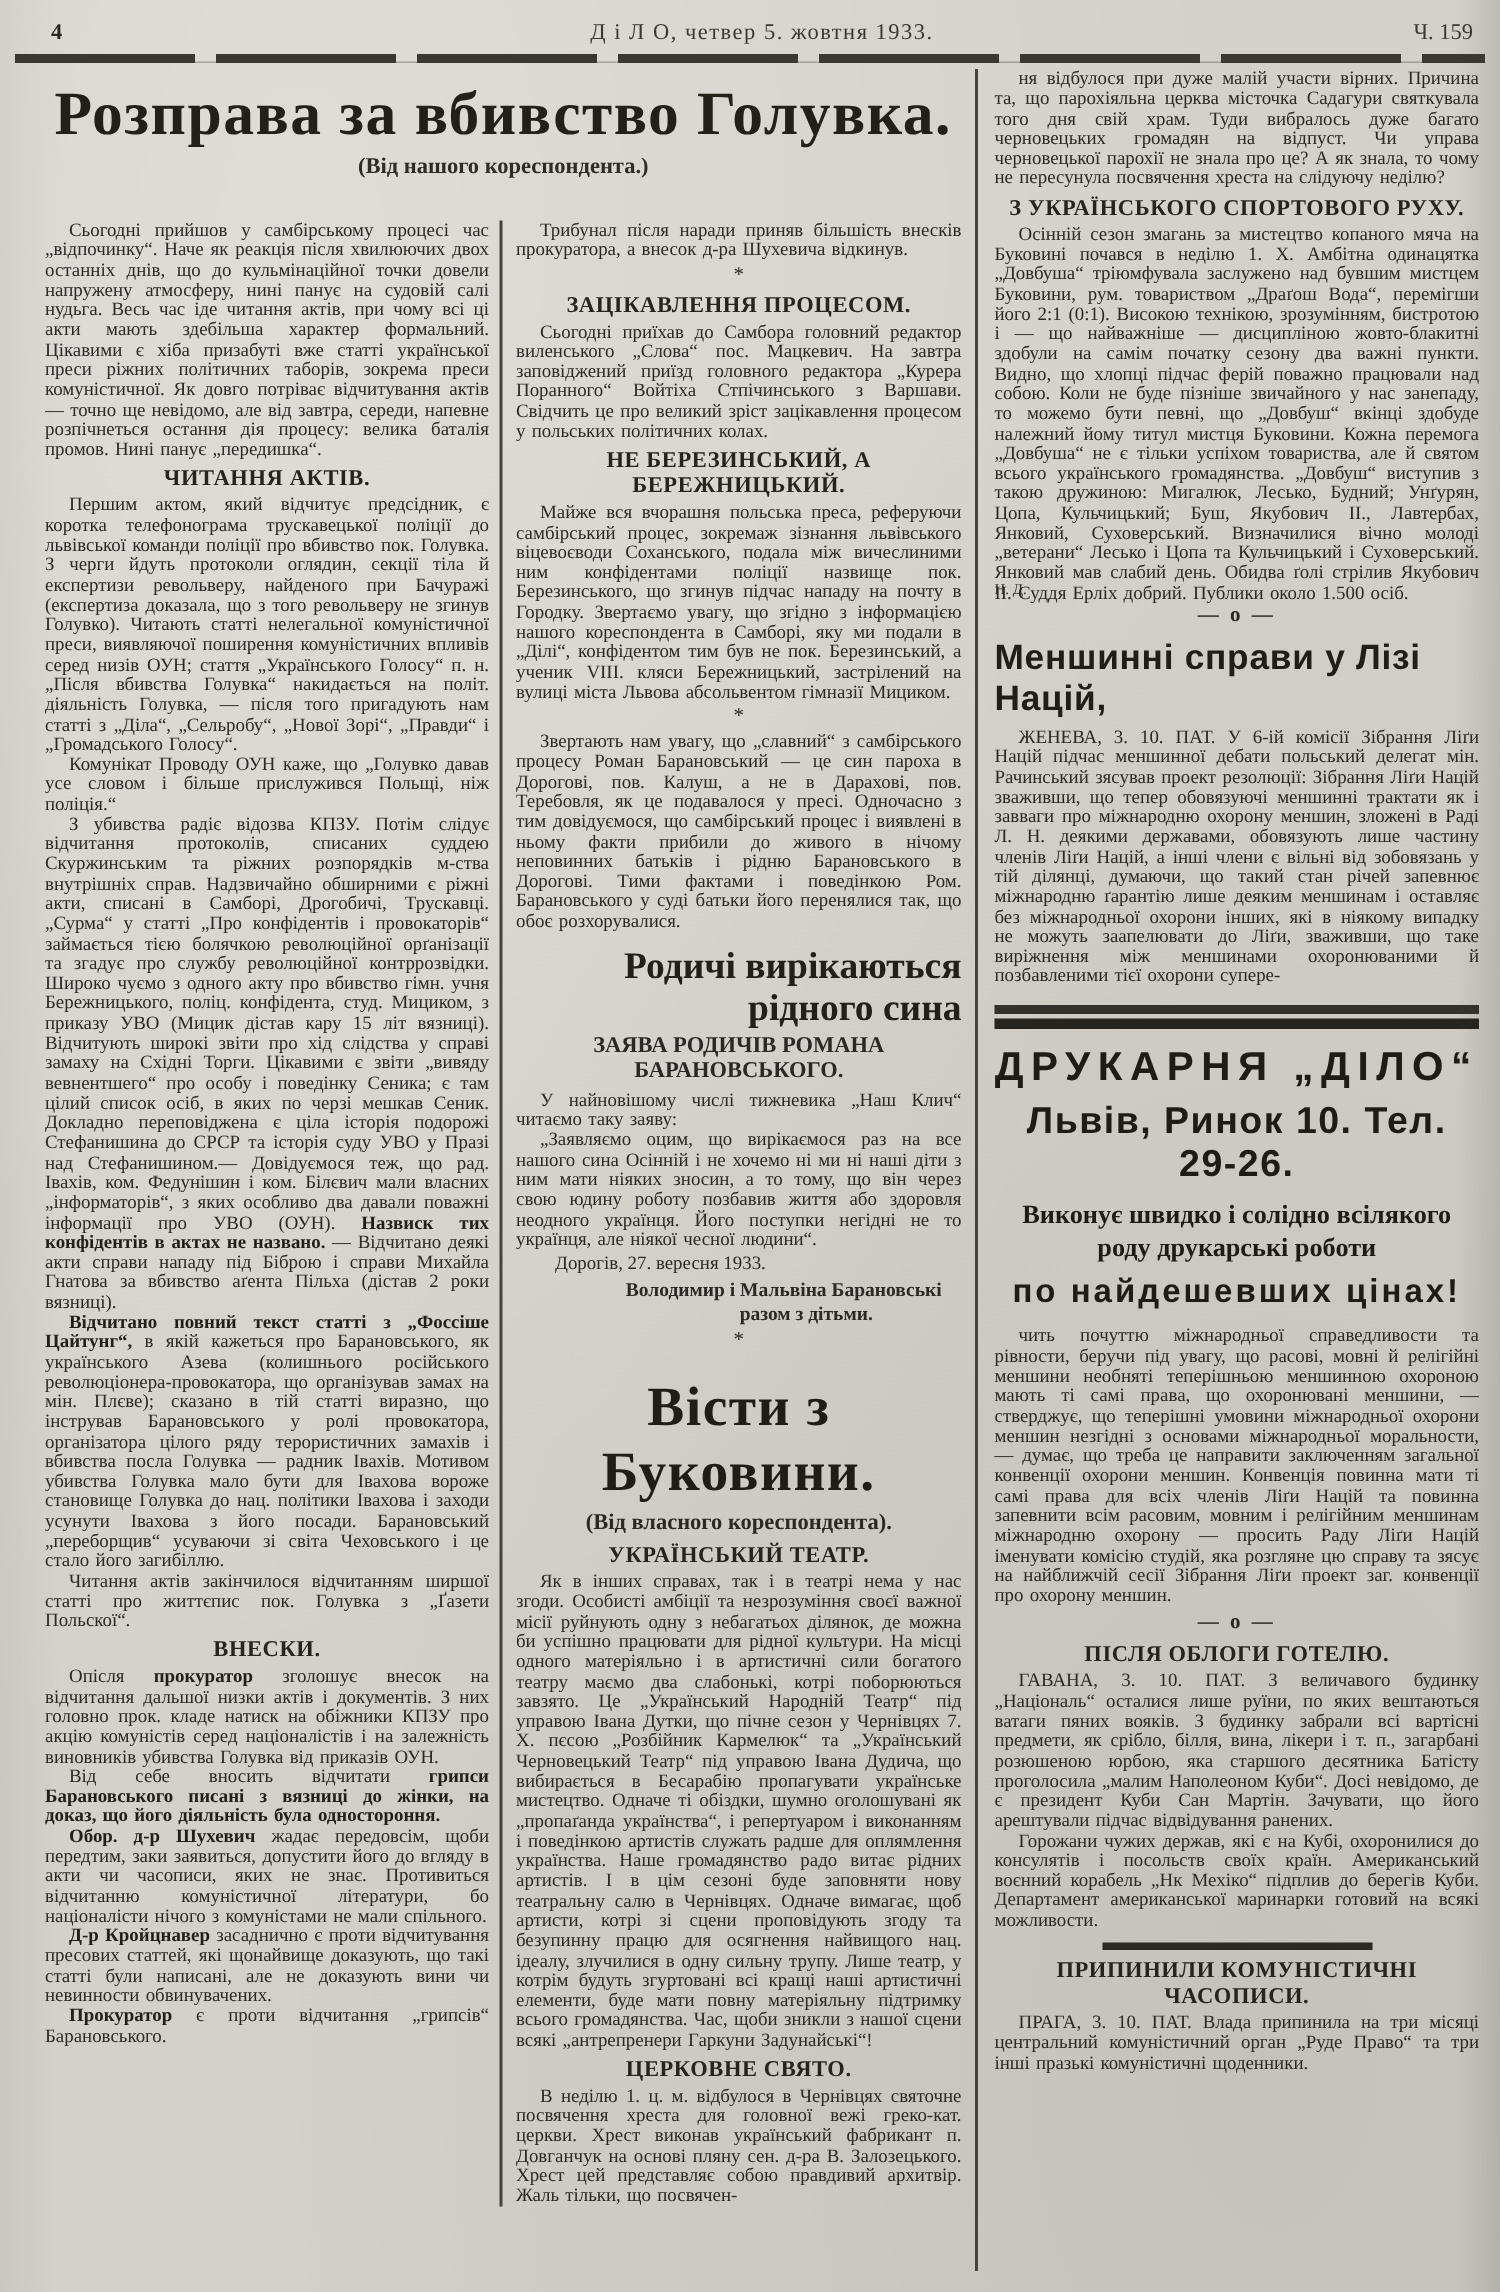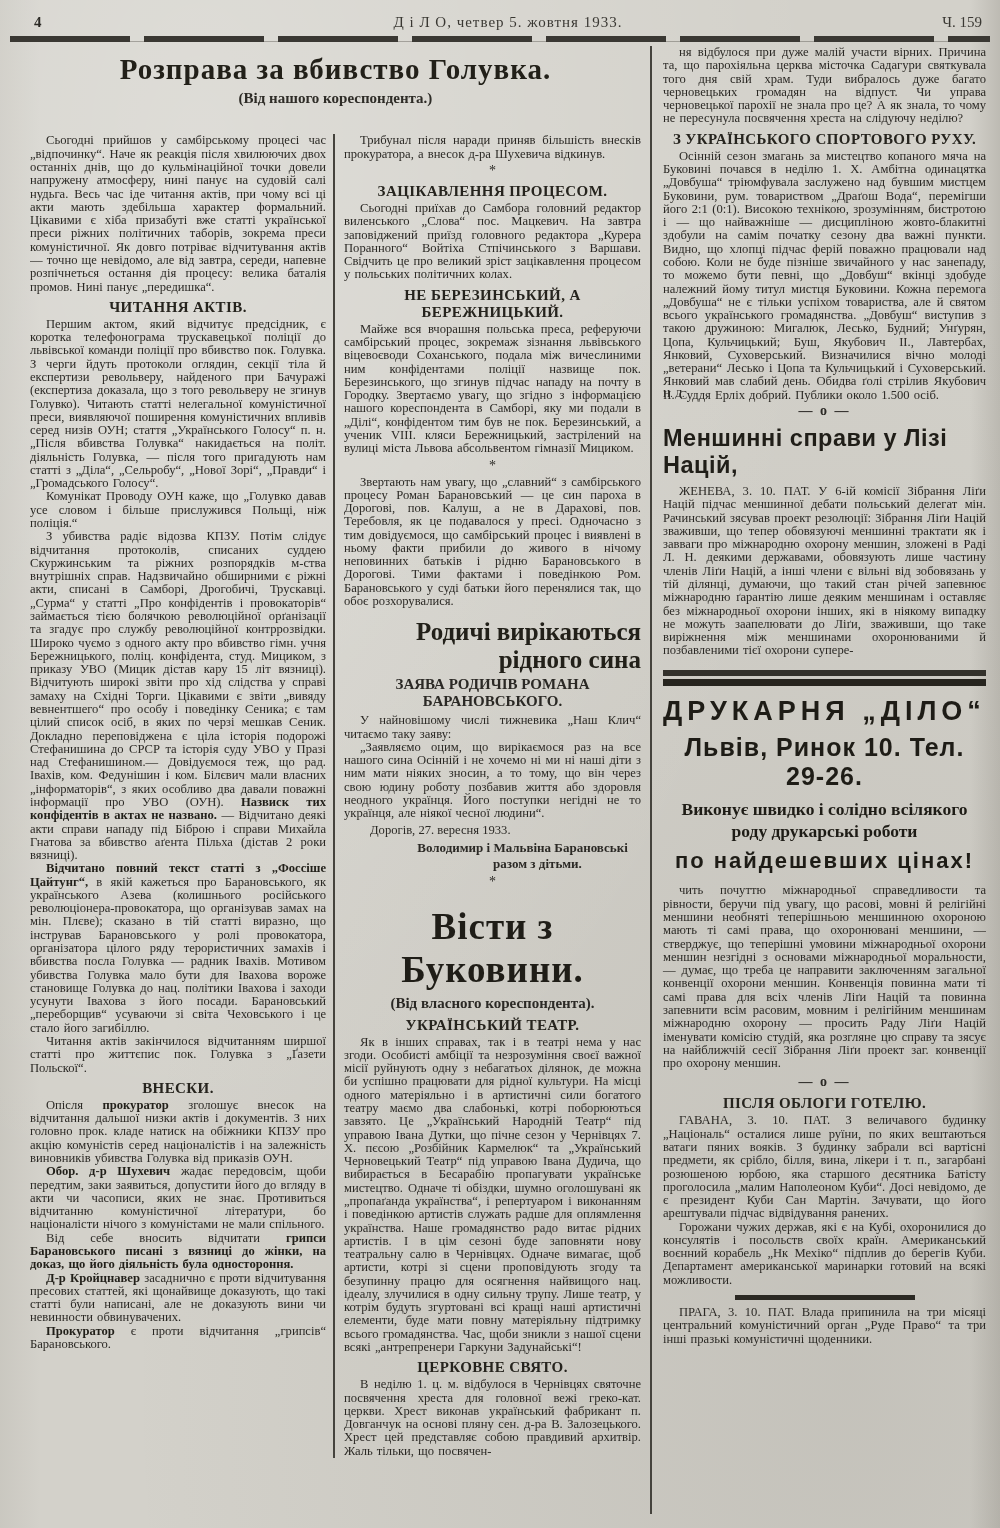--- a/index.html
+++ b/index.html
@@ -26,21 +26,21 @@
   }
   
   .content{display:flex;padding:4px 14px 0 30px;height:1468px;overflow:hidden;}
   .main-left{width:622px;border-right:2px solid #45433d;padding-right:9px;box-sizing:border-box;}
   .col-c{width:335px;padding-left:11px;box-sizing:border-box;overflow:hidden;}
   .two-cols{display:flex;margin-top:23px;}
   .col-a{width:306px;padding-right:7px;border-right:2px solid #45433d;box-sizing:border-box;overflow:hidden;}
   .col-b{width:307px;padding-left:9px;box-sizing:border-box;overflow:hidden;}
   
   .lead-head{text-align:center;padding:8px 0 4px;}
-  .lead-head .h1{font-size:29px;font-weight:bold;letter-spacing:1px;color:#222019;line-height:1.05;}
+  .lead-head .h1{font-size:41px;font-weight:bold;letter-spacing:1px;color:#222019;line-height:1.05;}
   .lead-head .h2{font-size:26px;font-weight:bold;margin-top:7px;color:#26241e;}
   .lead-head .byline{font-size:15px;font-weight:bold;margin-top:6px;color:#2e2c27;}
   
   p.t{font-size:12.6px;line-height:1.055;text-align:justify;text-indent:16px;margin:0;word-spacing:1px;}
   .h3{text-align:center;font-size:15px;font-weight:bold;letter-spacing:.4px;margin:5px 0 2px;color:#26241e;}
   .star{text-align:center;font-size:14px;line-height:1;margin:3px 0;}
   .osep{text-align:center;font-size:14px;font-weight:bold;letter-spacing:2px;margin:4px 0;}
   .mid-head{ text-align:right;font-size:25px;font-weight:bold;margin:10px 0 2px;color:#222019;}
   .mid-sub{text-align:center;font-size:15px;font-weight:bold;margin:2px 0 4px;}
   .buk-head{text-align:center;font-size:37px;font-weight:bold;letter-spacing:1px;margin:16px 0 4px;color:#1f1d17;}
@@ -88,22 +88,22 @@
         <div class="col-a">
           <p class="t">Сьогодні прийшов у самбірському процесі час „відпочинку“. Наче як реакція після хвилюючих двох останніх днів, що до кульмінаційної точки довели напружену атмосферу, нині панує на судовій салі нудьга. Весь час іде читання актів, при чому всі ці акти мають здебільша характер формальний. Цікавими є хіба призабуті вже статті української преси ріжних політичних таборів, зокрема преси комуністичної. Як довго потріває відчитування актів — точно ще невідомо, але від завтра, середи, напевне розпічнеться остання дія процесу: велика баталія промов. Нині панує „передишка“.</p>
           <div class="h3">ЧИТАННЯ АКТІВ.</div>
           <p class="t">Першим актом, який відчитує предсідник, є коротка телефонограма трускавецької поліції до львівської команди поліції про вбивство пок. Голувка. З черги йдуть протоколи оглядин, секції тіла й експертизи револьверу, найденого при Бачуражі (експертиза доказала, що з того револьверу не згинув Голувко). Читають статті нелегальної комуністичної преси, виявляючої поширення комуністичних впливів серед низів ОУН; стаття „Українського Голосу“ п. н. „Після вбивства Голувка“ накидається на політ. діяльність Голувка, — після того пригадують нам статті з „Діла“, „Сельробу“, „Нової Зорі“, „Правди“ і „Громадського Голосу“.</p>
           <p class="t">Комунікат Проводу ОУН каже, що „Голувко давав усе словом і більше прислужився Польщі, ніж поліція.“</p>
           <p class="t"><span>З убивства радіє відозва КПЗУ. Потім слідує відчитання протоколів, списаних суддею Скуржинським та ріжних розпорядків м-ства внутрішніх справ. Надзвичайно обширними є ріжні акти, списані в Самборі, Дрогобичі, Трускавці. „Сурма“ у статті „Про конфідентів і провокаторів“ займається тією болячкою революційної орґанізації та згадує про службу революційної контррозвідки. Широко чуємо з одного акту про вбивство гімн. учня Бережницького, поліц. конфідента, студ. Мициком, з приказу УВО (Мицик дістав кару 15 літ вязниці). Відчитують широкі звіти про хід слідства у справі замаху на Східні Торги. Цікавими є звіти „вивяду вевнентшего“ про особу і поведінку Сеника; є там цілий список осіб, в яких по черзі мешкав Сеник. Докладно переповіджена є ціла історія подорожі Стефанишина до СРСР та історія суду УВО у Празі над Стефанишином.— Довідуємося теж, що рад. Івахів, ком. Федунішин і ком. Білєвич мали власних „інформаторів“, з яких особливо два давали поважні інформації про УВО (ОУН). </span><b>Назвиск тих конфідентів в актах не названо.</b><span> — Відчитано деякі акти справи нападу під Біброю і справи Михайла Гнатова за вбивство аґента Пільха (дістав 2 роки вязниці).</span></p>
           <p class="t"><b>Відчитано повний текст статті з „Фоссіше Цайтунг“,</b><span> в якій кажеться про Барановського, як українського Азева (колишнього російського революціонера-провокатора, що організував замах на мін. Плєве); сказано в тій статті виразно, що інстрував Барановського у ролі провокатора, організатора цілого ряду терористичних замахів і вбивства посла Голувка — радник Івахів. Мотивом убивства Голувка мало бути для Івахова вороже становище Голувка до нац. політики Івахова і заходи усунути Івахова з його посади. Барановський „переборщив“ усуваючи зі світа Чеховського і це стало його загибіллю.</span></p>
           <p class="t">Читання актів закінчилося відчитанням ширшої статті про життєпис пок. Голувка з „Ґазети Польскої“.</p>
           <div class="h3">ВНЕСКИ.</div>
           <p class="t"><span>Опісля </span><b>прокуратор</b><span> зголошує внесок на відчитання дальшої низки актів і документів. З них головно прок. кладе натиск на обіжники КПЗУ про акцію комуністів серед націоналістів і на залежність виновників убивства Голувка від приказів ОУН.</span></p>
+          <p class="t"><span>Від себе вносить відчитати </span><b>грипси Барановського писані з вязниці до жінки, на доказ, що його діяльність була одностороння.</b></p>
           <p class="t"><b>Обор. д-р Шухевич</b><span> жадає передовсім, щоби передтим, заки заявиться, допустити його до вгляду в акти чи часописи, яких не знає. Противиться відчитанню комуністичної літератури, бо націоналісти нічого з комуністами не мали спільного.</span></p>
-          <p class="t"><span>Від себе вносить відчитати </span><b>грипси Барановського писані з вязниці до жінки, на доказ, що його діяльність була одностороння.</b></p>
           <p class="t"><b>Д-р Кройцнавер</b><span> засаднично є проти відчитування пресових статтей, які щонайвище доказують, що такі статті були написані, але не доказують вини чи невинности обвинувачених.</span></p>
           <p class="t"><b>Прокуратор</b><span> є проти відчитання „грипсів“ Барановського.</span></p>
         </div>
 
         <div class="col-b">
           <p class="t">Трибунал після наради приняв більшість внесків прокуратора, а внесок д-ра Шухевича відкинув.</p>
           <div class="star">*</div>
           <div class="h3">ЗАЦІКАВЛЕННЯ ПРОЦЕСОМ.</div>
           <p class="t">Сьогодні приїхав до Самбора головний редактор виленського „Слова“ пос. Мацкевич. На завтра заповіджений приїзд головного редактора „Курера Поранного“ Войтіха Стпічинського з Варшави. Свідчить це про великий зріст зацікавлення процесом у польських політичних колах.</p>
           <div class="h3">НЕ БЕРЕЗИНСЬКИЙ, А БЕРЕЖНИЦЬКИЙ.</div>
@@ -152,17 +152,18 @@
       </div>
 
       <p class="t">чить почуттю міжнародньої справедливости та рівности, беручи під увагу, що расові, мовні й релігійні меншини необняті теперішньою меншинною охороною мають ті самі права, що охоронювані меншини, — стверджує, що теперішні умовини міжнародньої охорони меншин незгідні з основами міжнародньої моральности, — думає, що треба це направити заключенням загальної конвенції охорони меншин. Конвенція повинна мати ті самі права для всіх членів Ліґи Націй та повинна запевнити всім расовим, мовним і релігійним меншинам міжнародню охорону — просить Раду Ліґи Націй іменувати комісію студій, яка розгляне цю справу та зясує на найближчій сесії Зібрання Ліґи проект заг. конвенції про охорону меншин.</p>
       <div class="osep">— о —</div>
 
       <div class="h3">ПІСЛЯ ОБЛОГИ ГОТЕЛЮ.</div>
       <p class="t">ГАВАНА, 3. 10. ПАТ. З величавого будинку „Національ“ осталися лише руїни, по яких вештаються ватаги пяних вояків. З будинку забрали всі вартісні предмети, як срібло, білля, вина, лікери і т. п., загарбані розюшеною юрбою, яка старшого десятника Батісту проголосила „малим Наполеоном Куби“. Досі невідомо, де є президент Куби Сан Мартін. Зачувати, що його арештували підчас відвідування ранених.</p>
       <p class="t">Горожани чужих держав, які є на Кубі, охоронилися до консулятів і посольств своїх країн. Американський воєнний корабель „Нк Мехіко“ підплив до берегів Куби. Департамент американської маринарки готовий на всякі можливости.</p>
 
       <div class="short-rule"></div>
+      <div class="h3">ПРИПИНИЛИ КОМУНІСТИЧНІ ЧАСОПИСИ.</div>
       <p class="t">ПРАГА, 3. 10. ПАТ. Влада припинила на три місяці центральний комуністичний орган „Руде Право“ та три інші празькі комуністичні щоденники.</p>
     </div>
 
   </div>
 </div>
 
 </body></html>

